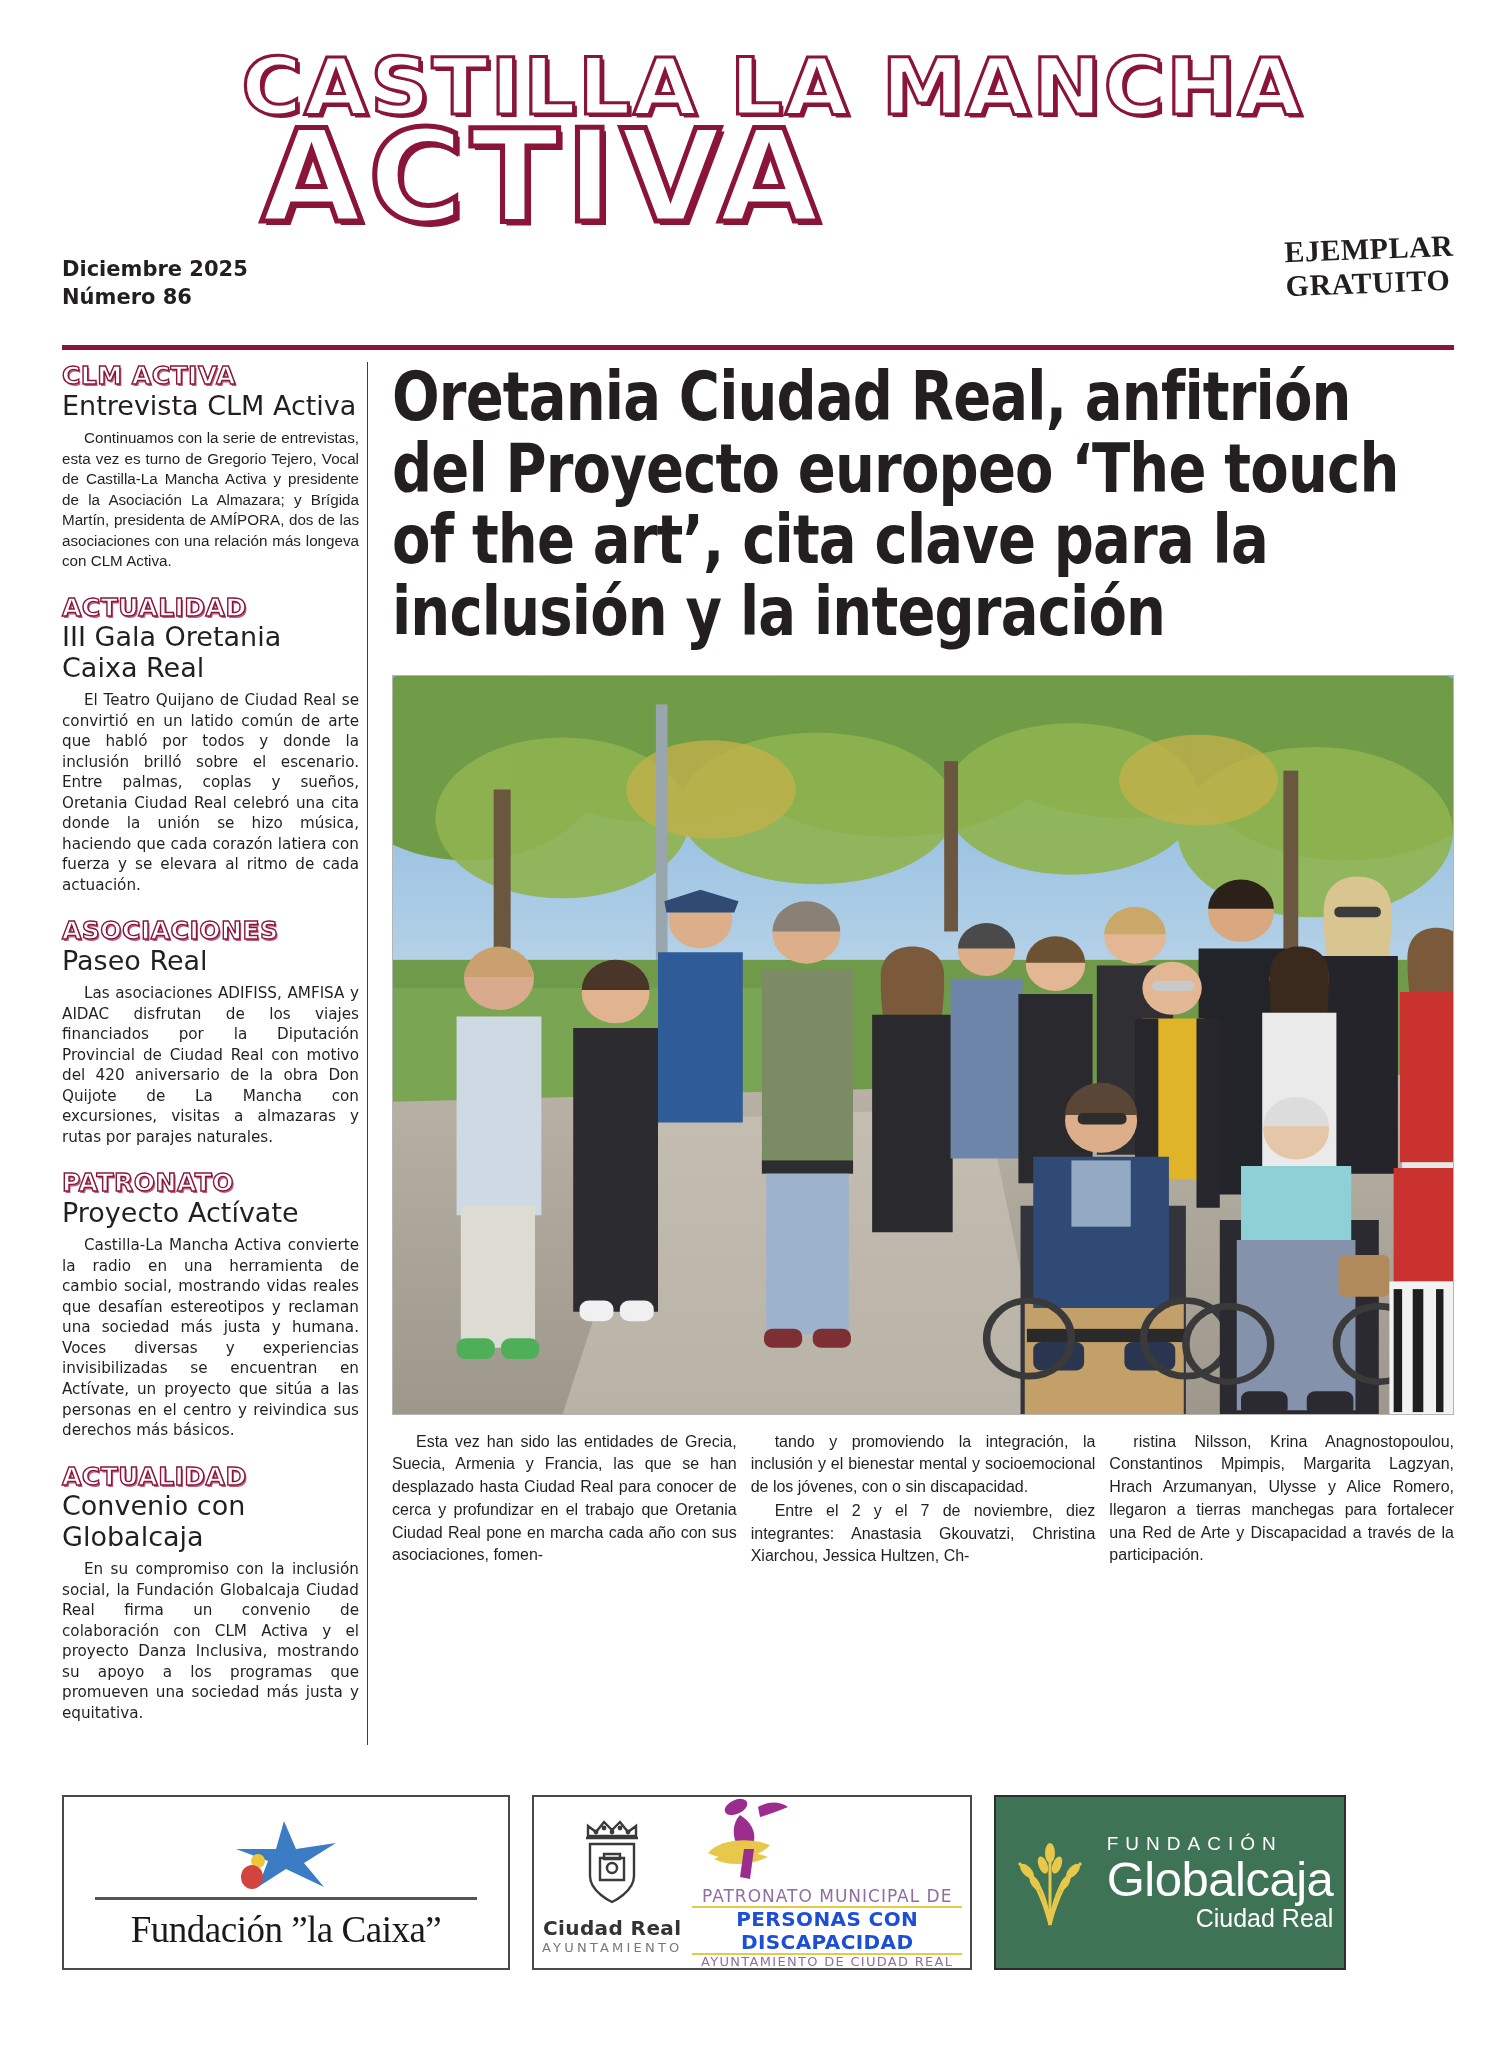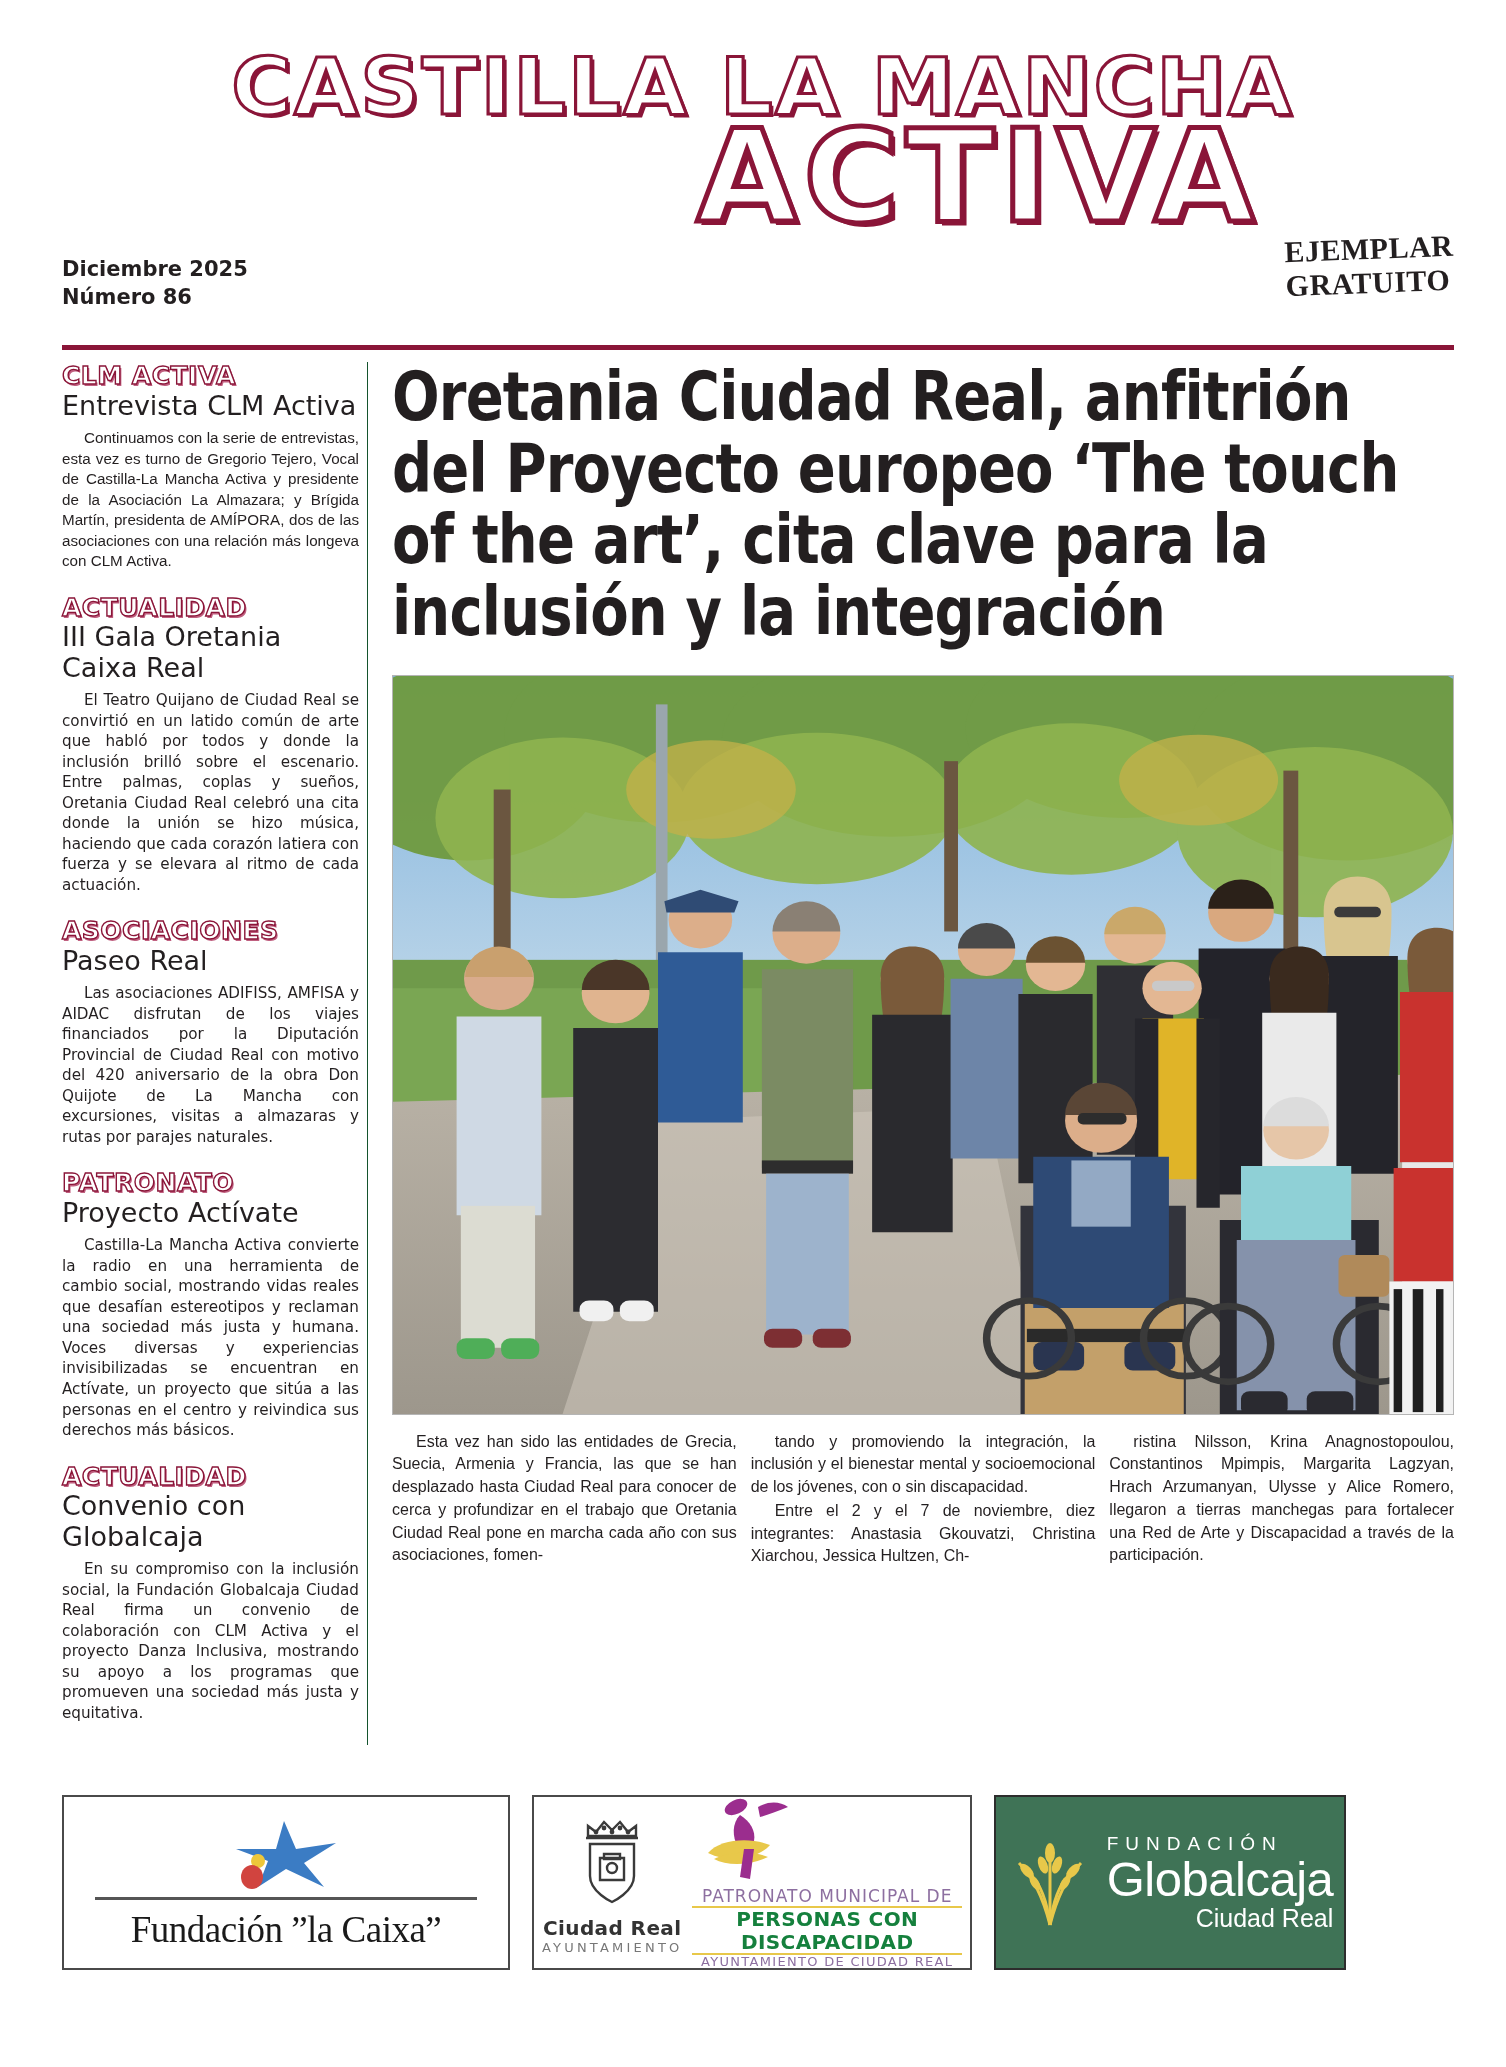--- a/index.html
+++ b/index.html
@@ -16,24 +16,24 @@
     overflow: hidden;
   }
 
   
   .masthead {
     position: relative;
     height: 330px;
   }
   .logo-wrap {
     position: absolute;
-    left: 261px;
+    left: 271px;
     top: 52px;
     width: 990px;
-    text-align: right;
+    text-align: left;
   }
   .logo-line1, .logo-line2 {
     font-family: "DejaVu Sans", sans-serif;
     font-weight: bold;
     color: #8a1538;
     letter-spacing: 2px;
     line-height: 0.92;
     white-space: nowrap;
     -webkit-text-stroke: 2px #8a1538;
     text-shadow:
@@ -250,21 +250,21 @@
     font-family: "DejaVu Sans", sans-serif;
     font-size: 17px;
     color: #8d6fa0;
     letter-spacing: 1px;
     border-bottom: 2px solid #e8c84a;
   }
   .pmd-l2 {
     font-family: "DejaVu Sans", sans-serif;
     font-weight: bold;
     font-size: 20px;
-    color: #15803d;
+    color: #1d4ed8;
     letter-spacing: 0.4px;
     border-bottom: 2px solid #e8c84a;
   }
   .pmd-l3 {
     font-family: "DejaVu Sans", sans-serif;
     font-size: 13px;
     color: #8d6fa0;
     letter-spacing: 1.3px;
   }
 

